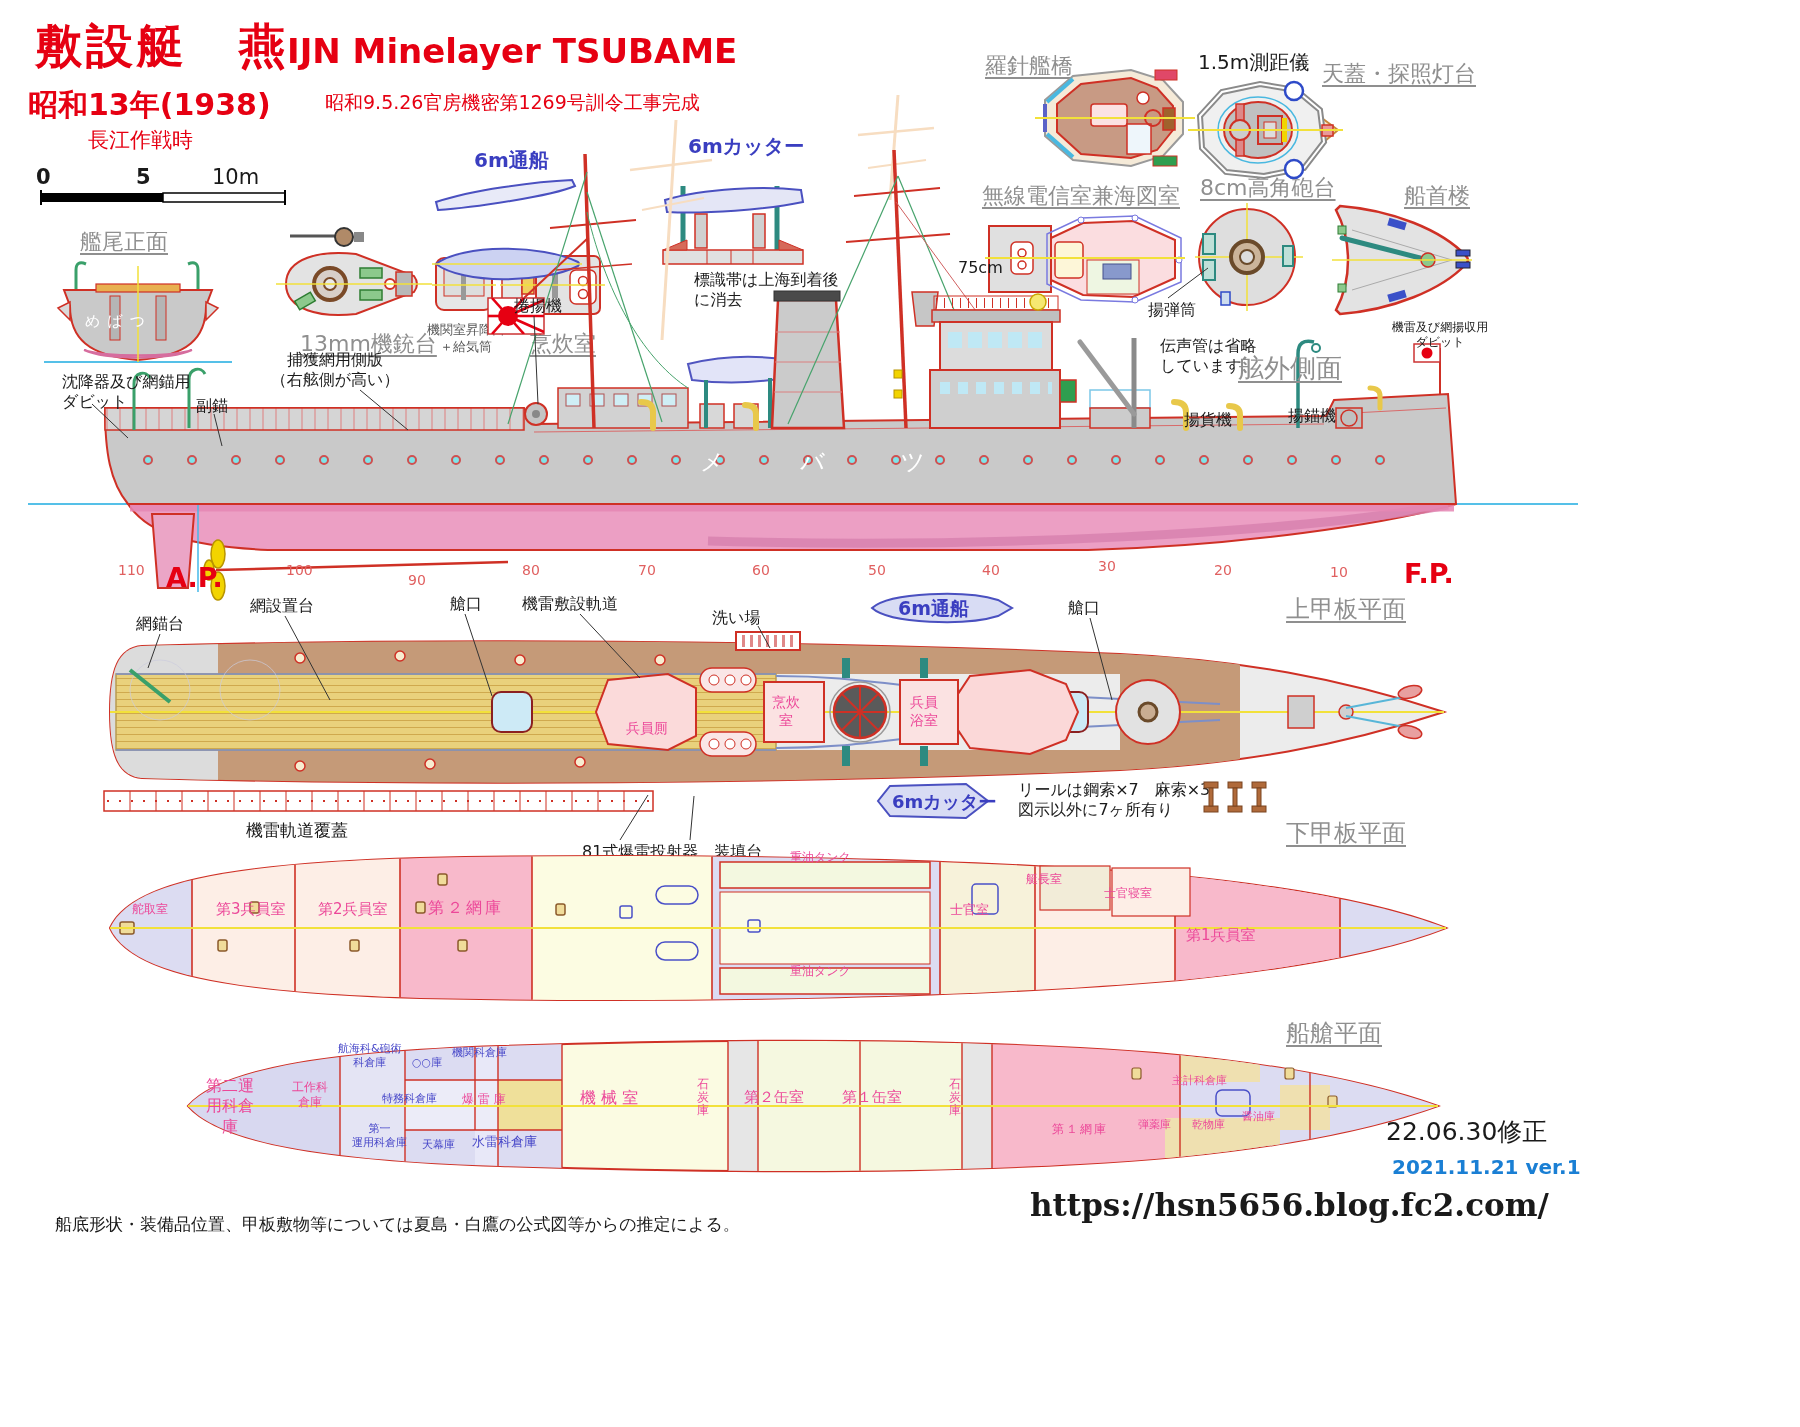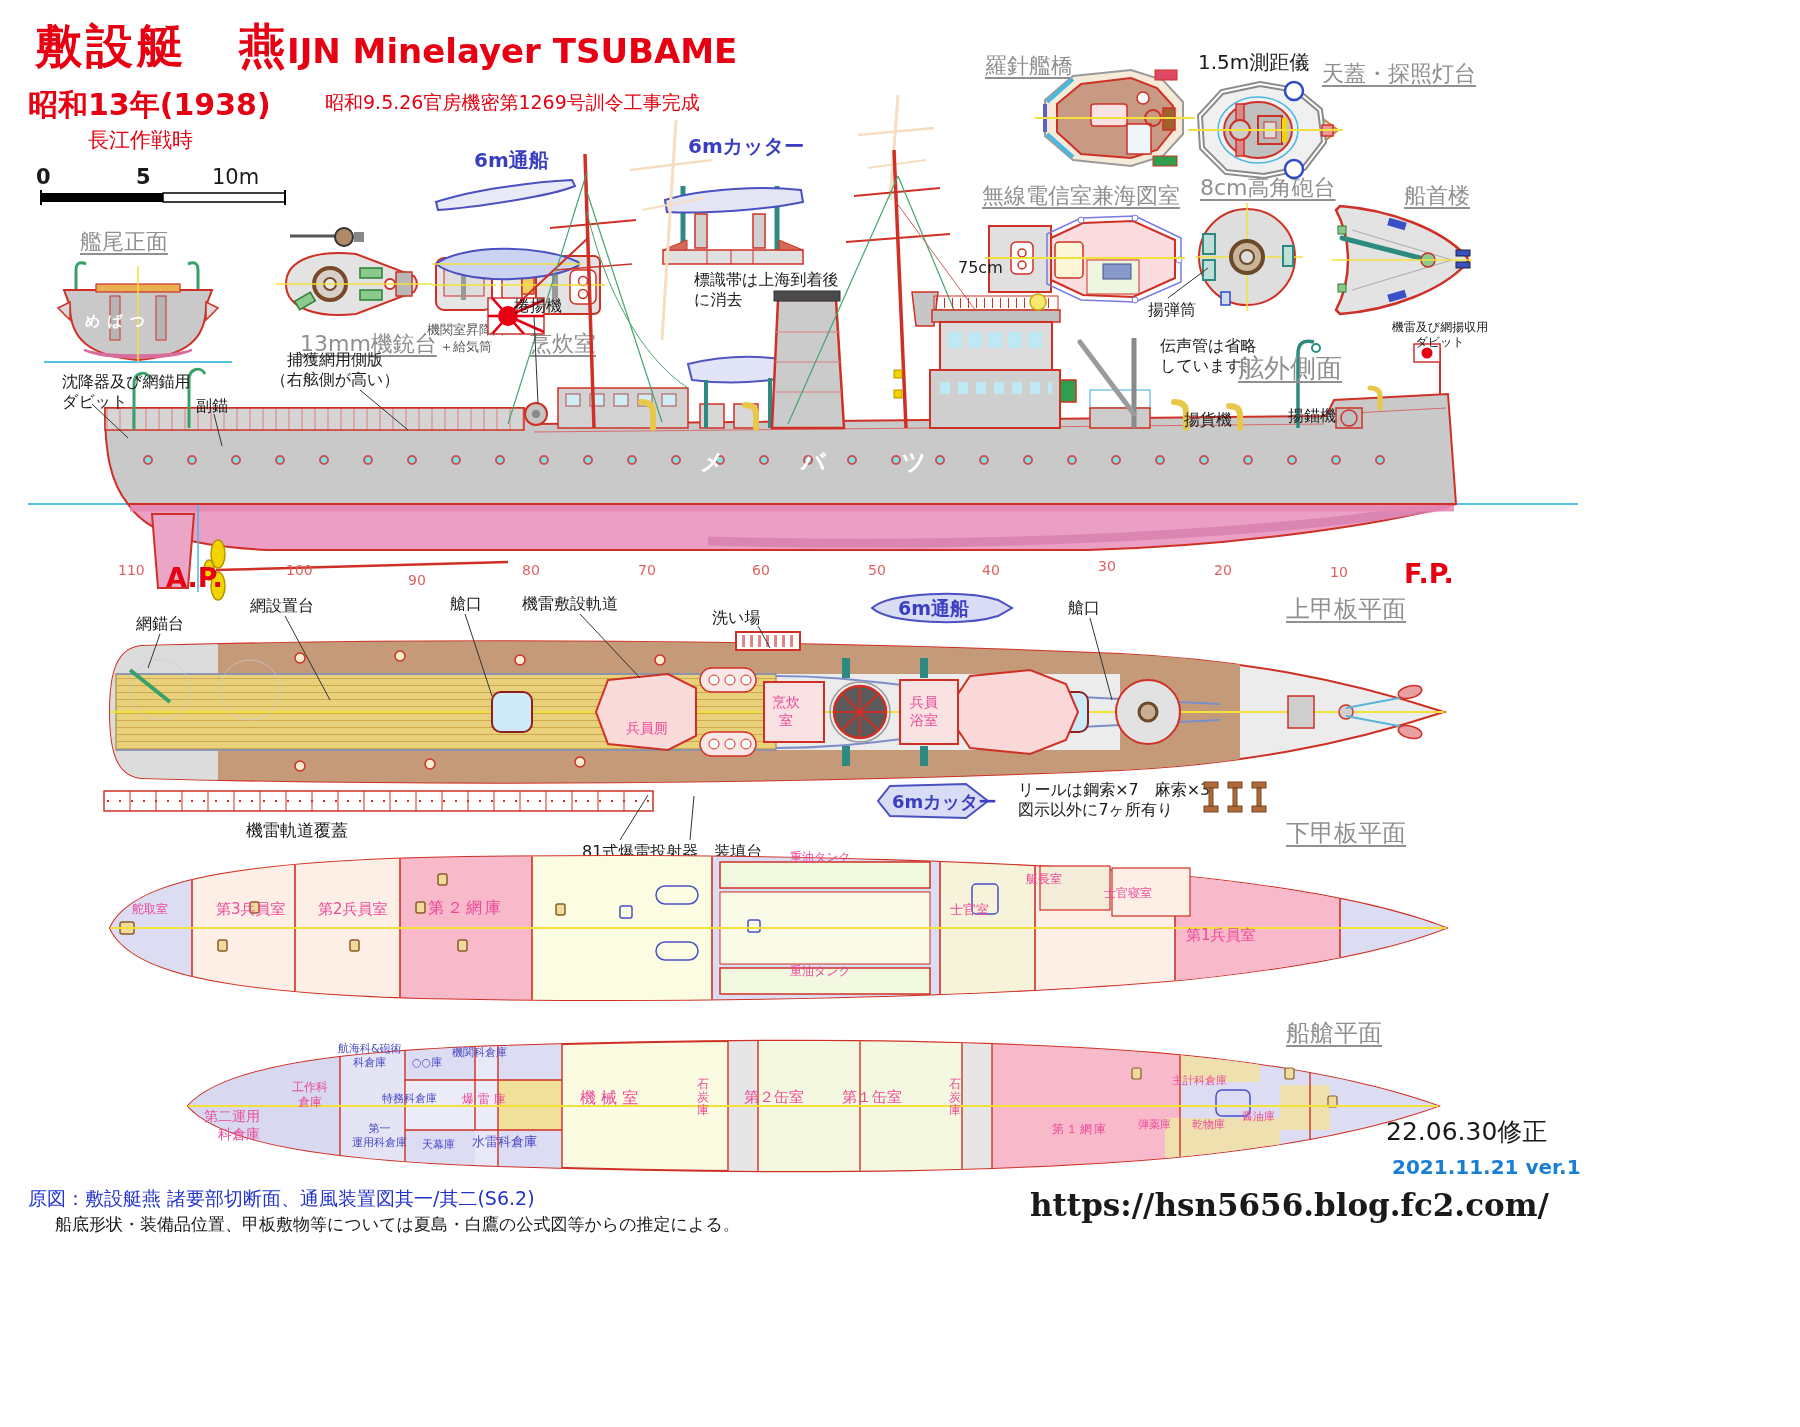--- a/index.html
+++ b/index.html
@@ -8,21 +8,21 @@
   svg{position:absolute;overflow:visible}
   .lbl{position:absolute;white-space:pre-line;line-height:1.28;color:#1a1a1a;font-size:17px}
   .g{color:#8f8f8f;text-decoration:underline;text-underline-offset:4px}
   .r{color:#e60012}
   .b{color:#3a3ec0;font-weight:bold}
   .rm{color:#ec4899}
   .bm{color:#4646c8}
   .ctr{text-align:center}
   .station{position:absolute;color:#e06060;font-size:14px}
   .apfp{position:absolute;color:#e60012;font-size:27px;font-weight:bold}
-  .hullname{position:absolute;color:#ffffff;font-weight:bold}
+  .hullname{position:absolute;color:#ffffff;font-weight:normal}
 </style>
 </head>
 <body>
 
 <div id="canvas">
 
   <div class="lbl r" style="left:35px;top:16px;font-size:47px;font-weight:bold;letter-spacing:4px">敷設艇　燕</div>
   <div class="lbl r" style="left:287px;top:30px;font-size:34px;font-weight:bold">IJN Minelayer TSUBAME</div>
   <div class="lbl r" style="left:28px;top:86px;font-size:30px;font-weight:bold">昭和13年(1938)</div>
   <div class="lbl r" style="left:88px;top:127px;font-size:21px">長江作戦時</div>
@@ -610,21 +610,21 @@
     <g fill="none" stroke="#4a50c8" stroke-width="1.5">
       <rect x="1036" y="60" width="34" height="26" rx="6"></rect>
     </g>
     <g fill="#f0dc9a" stroke="#8b5a2b" stroke-width="1.2">
       <rect x="952" y="38" width="9" height="11" rx="2"></rect>
         <rect x="1105" y="38" width="9" height="11" rx="2"></rect>
         <rect x="1148" y="66" width="9" height="11" rx="2"></rect>
     </g>
     <line x1="8" y1="76" x2="1258" y2="76" stroke="#f2e13a" stroke-width="2"></line>
   </svg>
-  <span class="lbl rm" style="left:200px;top:1108px;font-size:14px;width:60px;text-align:right">第二運用科倉庫</span>
+  <span class="lbl rm" style="left:200px;top:1076px;font-size:16px;width:60px;text-align:center">第二運用科倉庫</span>
   <span class="lbl rm ctr" style="left:292px;top:1080px;font-size:12px">工作科
 倉庫</span>
   <span class="lbl bm ctr" style="left:338px;top:1042px;font-size:11px">航海科&amp;砲術
 科倉庫</span>
   <span class="lbl bm" style="left:412px;top:1056px;font-size:11px">○○庫</span>
   <span class="lbl bm" style="left:452px;top:1046px;font-size:11px">機関科倉庫</span>
   <span class="lbl bm" style="left:382px;top:1092px;font-size:11px">特務科倉庫</span>
   <span class="lbl rm" style="left:462px;top:1092px;font-size:12px">爆 雷 庫</span>
   <span class="lbl bm ctr" style="left:352px;top:1122px;font-size:11px">第一
 運用科倉庫</span>
@@ -655,16 +655,15 @@
       <line x1="620" y1="840" x2="648" y2="795"></line>
       <line x1="690" y1="840" x2="694" y2="796"></line>
       <line x1="92" y1="404" x2="128" y2="438"></line>
       <line x1="214" y1="414" x2="222" y2="446"></line>
     </g>
   </svg>
 
   <div class="lbl" style="left:1386px;top:1116px;font-size:25px">22.06.30修正</div>
   <div class="lbl" style="left:1392px;top:1155px;font-size:20px;color:#1a7fd4;font-weight:bold">2021.11.21 ver.1</div>
   <div class="lbl" style="left:1030px;top:1186px;font-size:31px;font-weight:bold;font-family:'DejaVu Serif','Liberation Serif',serif">https://hsn5656.blog.fc2.com/</div>
-  <div class="lbl" style="left:28px;top:1186px;font-size:19px;color:#2233cc">原図：敷設艇燕 諸要部切断面、通風装置図其一/其二(S6.2)</div>
   <div class="lbl" style="left:55px;top:1214px;font-size:17px">船底形状・装備品位置、甲板敷物等については夏島・白鷹の公式図等からの推定による。</div>
 
 </div>
 
 </body></html>

